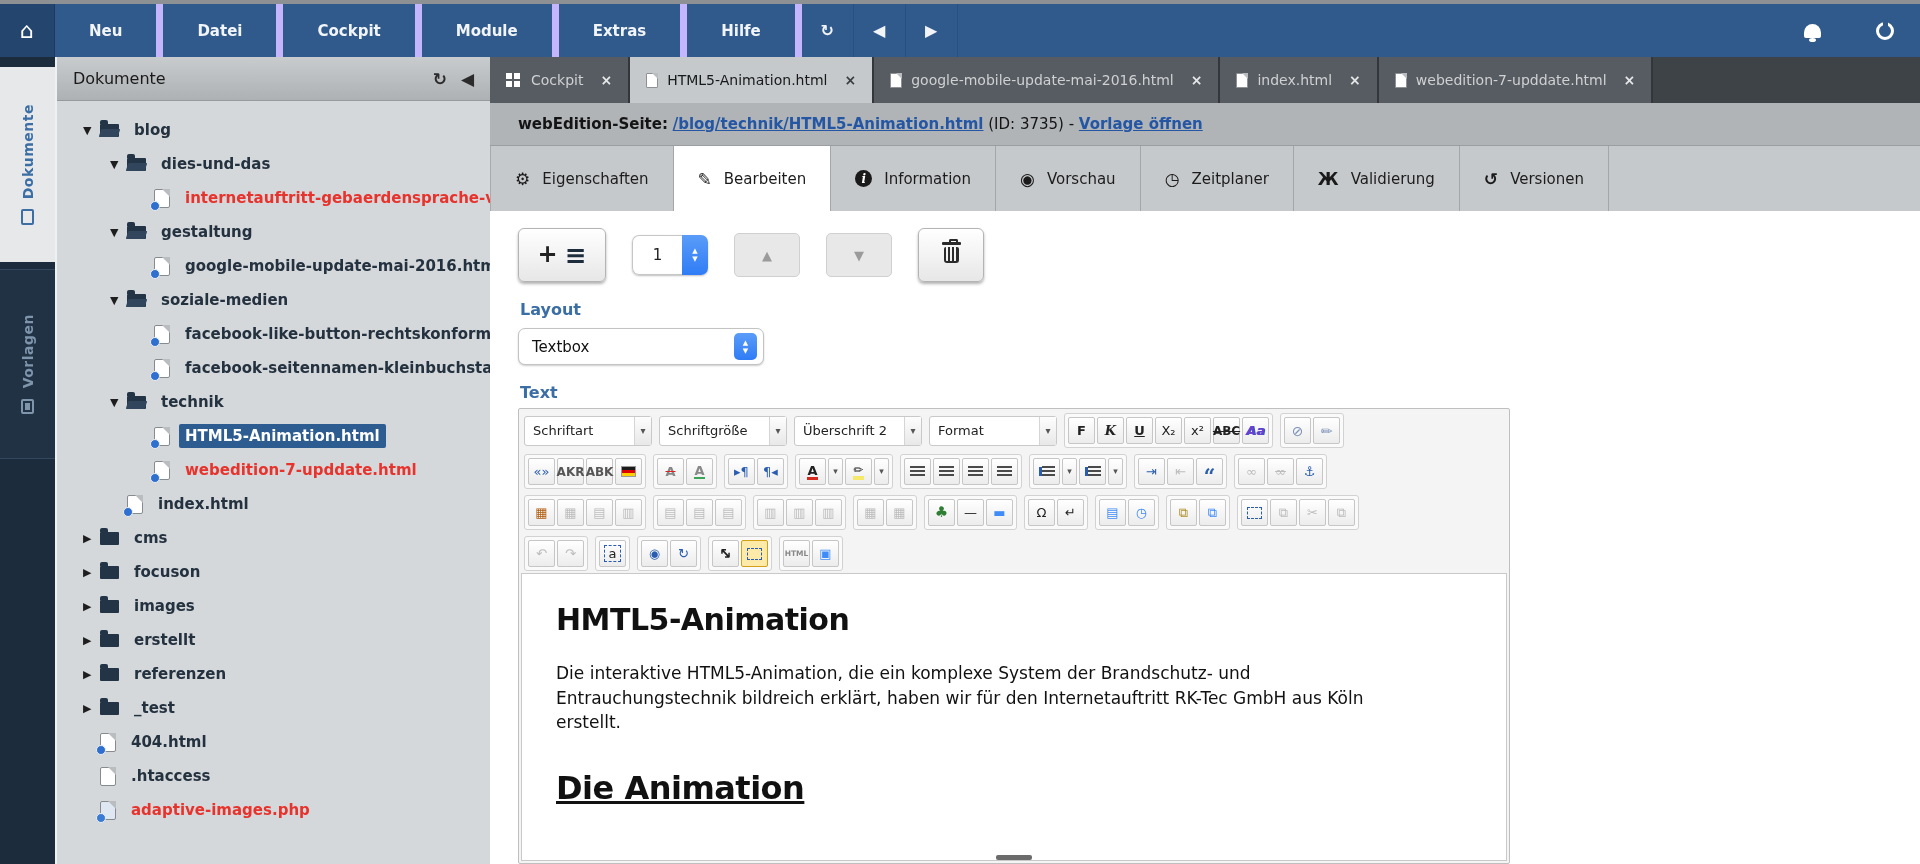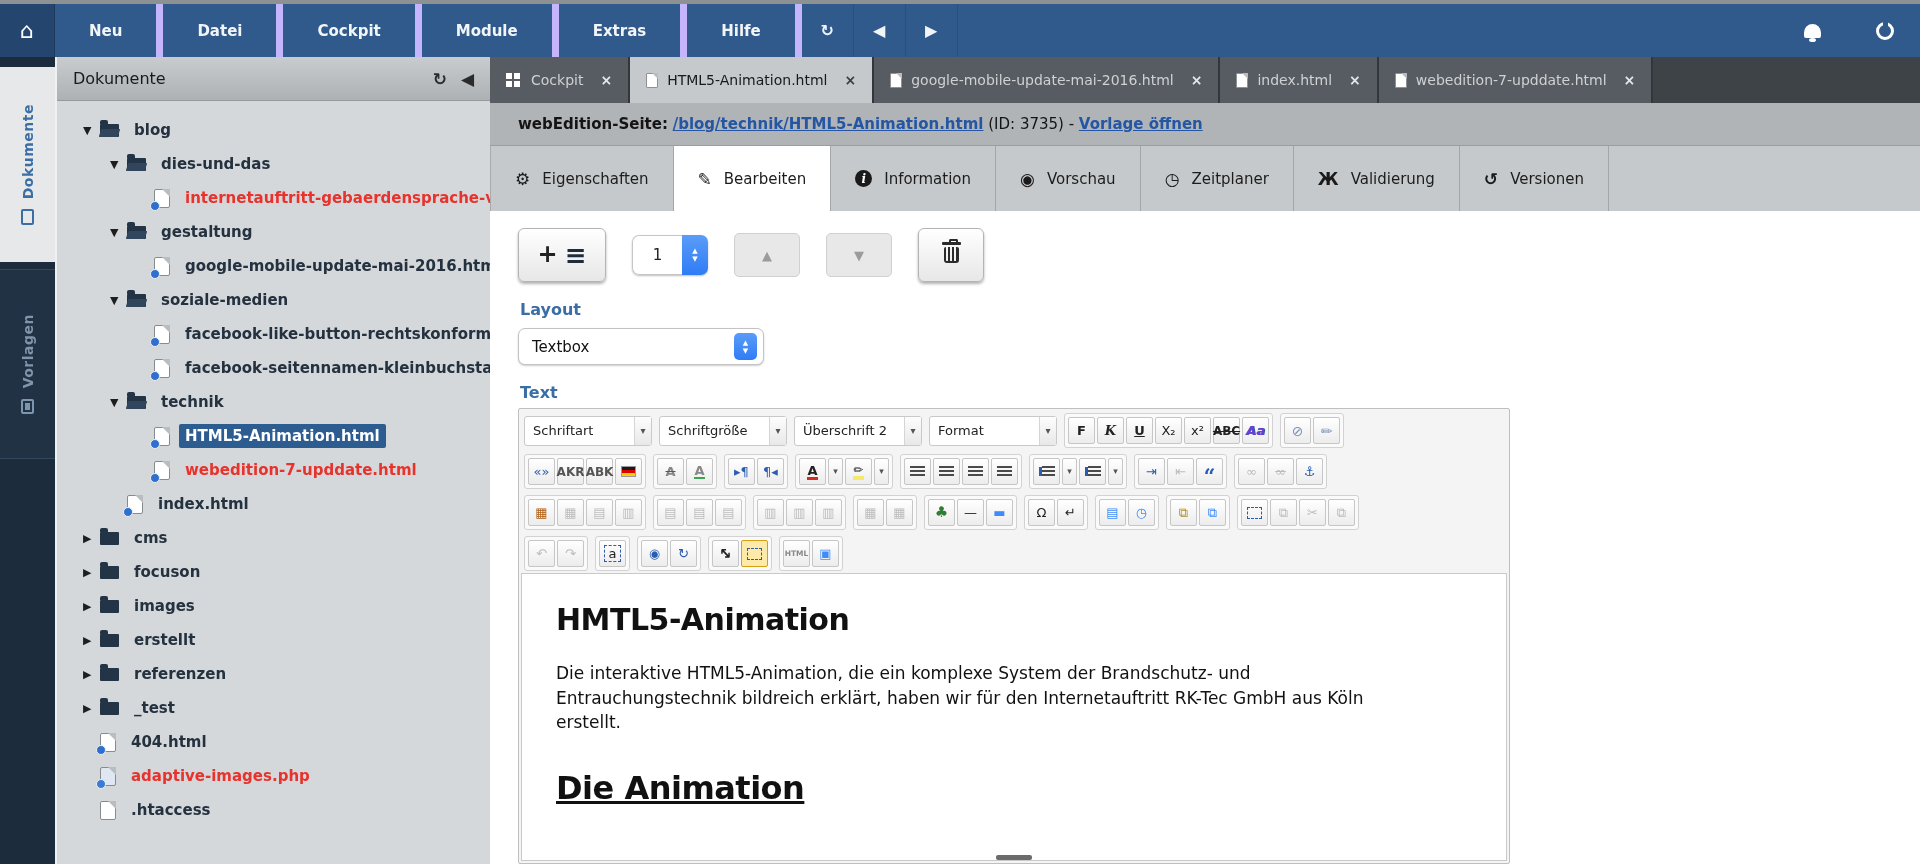--- a/index.html
+++ b/index.html
@@ -285,27 +285,27 @@
         <span class="ic folder"></span>
         <span class="tlbl">_test</span>
       </div>
       <div class="trow" style="padding-left: 26px;">
         <span class="exp"></span>
         <span class="ic file"></span>
         <span class="tlbl">404.html</span>
       </div>
       <div class="trow" style="padding-left: 26px;">
         <span class="exp"></span>
+        <span class="ic file-plain"></span>
+        <span class="tlbl">.htaccess</span>
+      </div>
+      <div class="trow" style="padding-left: 26px;">
+        <span class="exp"></span>
         <span class="ic file-php"></span>
         <span class="tlbl red">adaptive-images.php</span>
-      </div>
-      <div class="trow" style="padding-left: 26px;">
-        <span class="exp"></span>
-        <span class="ic file-plain"></span>
-        <span class="tlbl">.htaccess</span>
       </div>
     </div>
 </div>
 
 <div id="doctabs">
     <div class="dtab">
       <span class="gridic"></span>
       <span class="dlbl">Cockpit</span>
       <span class="dx">×</span>
     </div>

